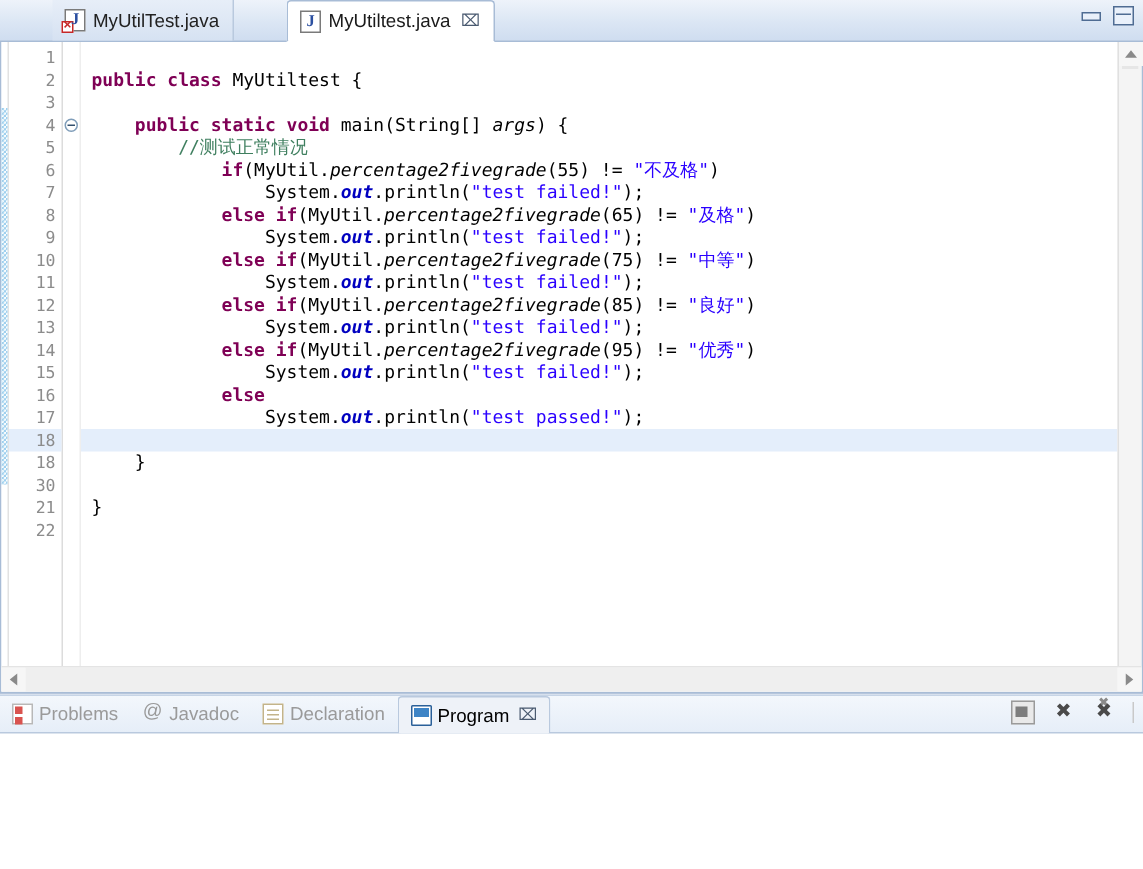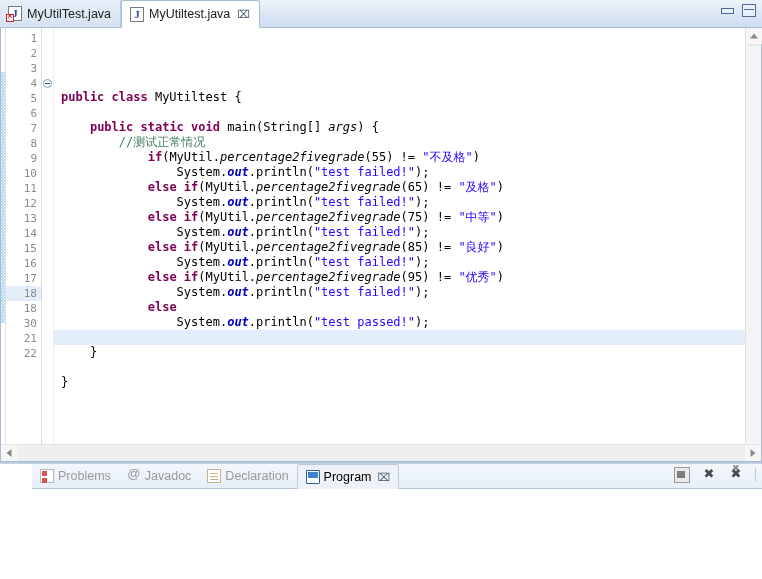--- a/index.html
+++ b/index.html
@@ -41,20 +41,21 @@
     position: relative;
     height: 27px;
     display: flex;
     align-items: center;
     gap: 5px;
     padding: 0 9px 0 8px;
     font-size: 12.5px;
     color: #1a1a1a;
     cursor: default;
     white-space: nowrap;
+    margin-left: 35px;
   }
   .tab.inactive {
     background: linear-gradient(to bottom,#e7eef8 0%,#d6e2f2 100%);
     border-right: 1px solid #b9c9de;
     color: #222;
   }
   .tab.active {
     background: #ffffff;
     border: 1px solid #a8bcd6;
     border-bottom: 1px solid #ffffff;
@@ -225,21 +226,20 @@
     flex: 1 1 auto;
     position: relative;
     overflow: hidden;
     background: #ffffff;
   }
   #code {
     padding-top: 3px;
     font-family: "DejaVu Sans Mono", monospace;
     font-size: 12px;
     white-space: pre;
-    margin-top: 44px;
   }
   #code .cl {
     height: 15px;
     line-height: 15px;
     padding-left: 7px;
   }
   #code .cl.cur {
     background: #e4eefb;
     box-shadow: inset 0 0 0 0 #e4eefb;
   }
@@ -293,21 +293,20 @@
     flex: 1 1 auto;
     background: #efefef;
   }
 
   
   #console-part {
     position: absolute;
     left: 0; right: 0; top: 463px; bottom: 0;
     background: #ffffff;
     border-top: 1px solid #c6d4e6;
-    padding-left: 32px;
   }
   #console-tabbar {
     position: relative;
     height: 25px;
     background: linear-gradient(to bottom,#f3f7fc 0%,#e6eef8 100%);
     display: flex;
     align-items: flex-end;
     border-bottom: 1px solid #b9c9de;
   }
   .ctab {

